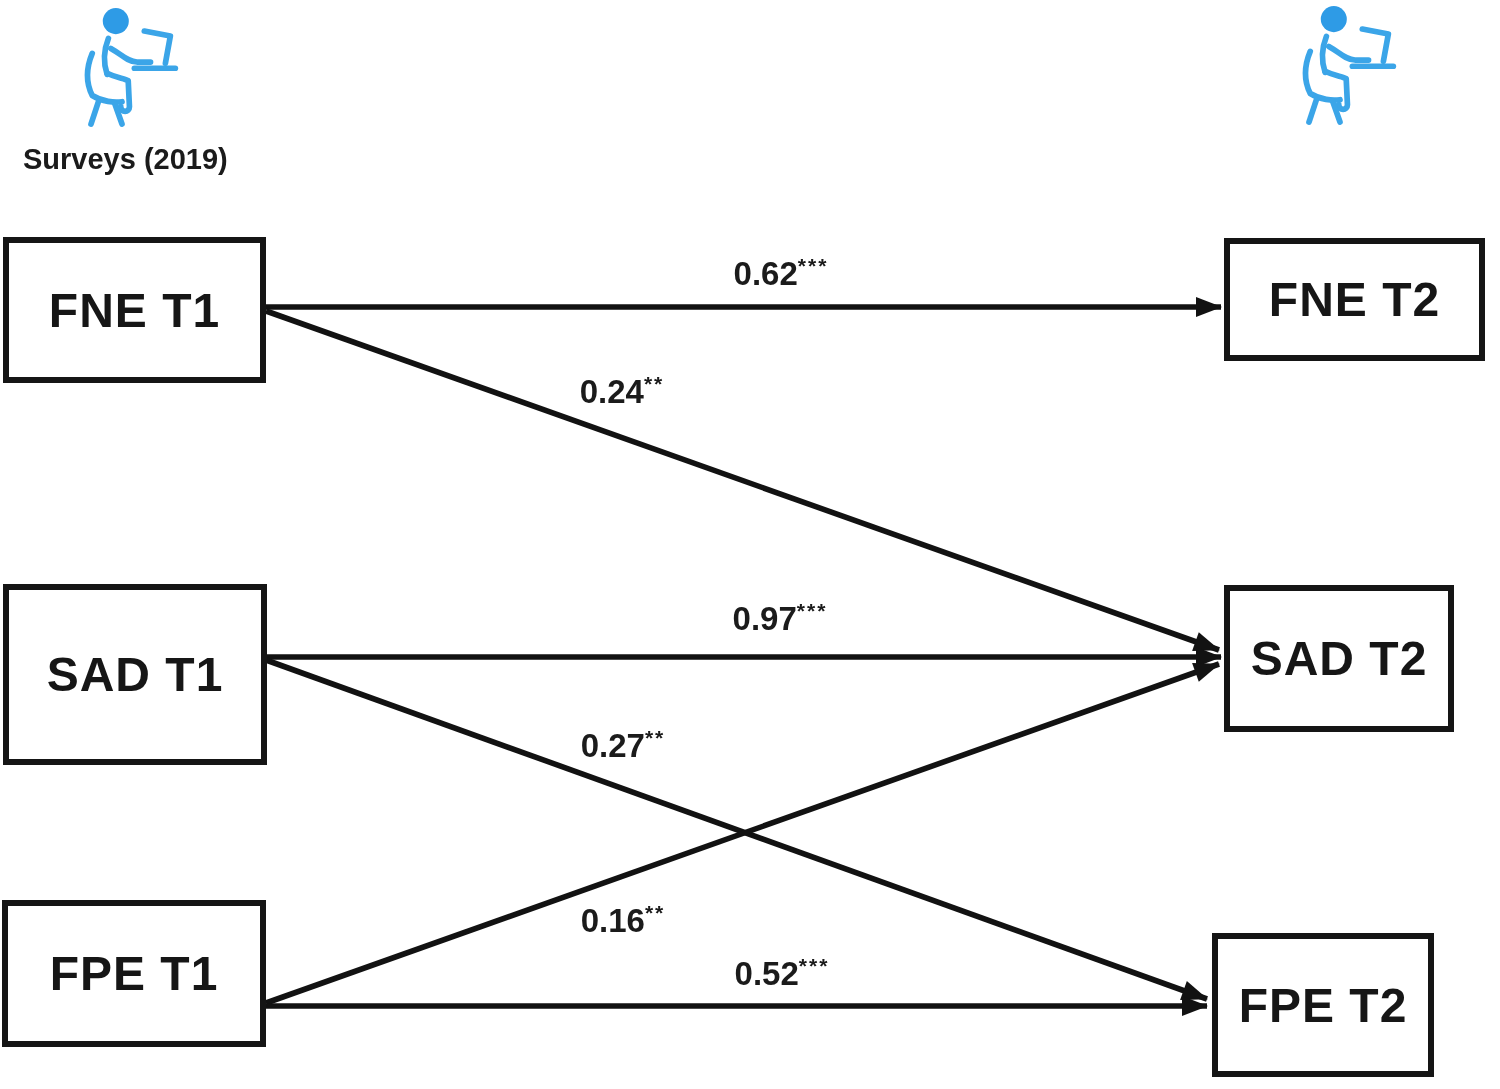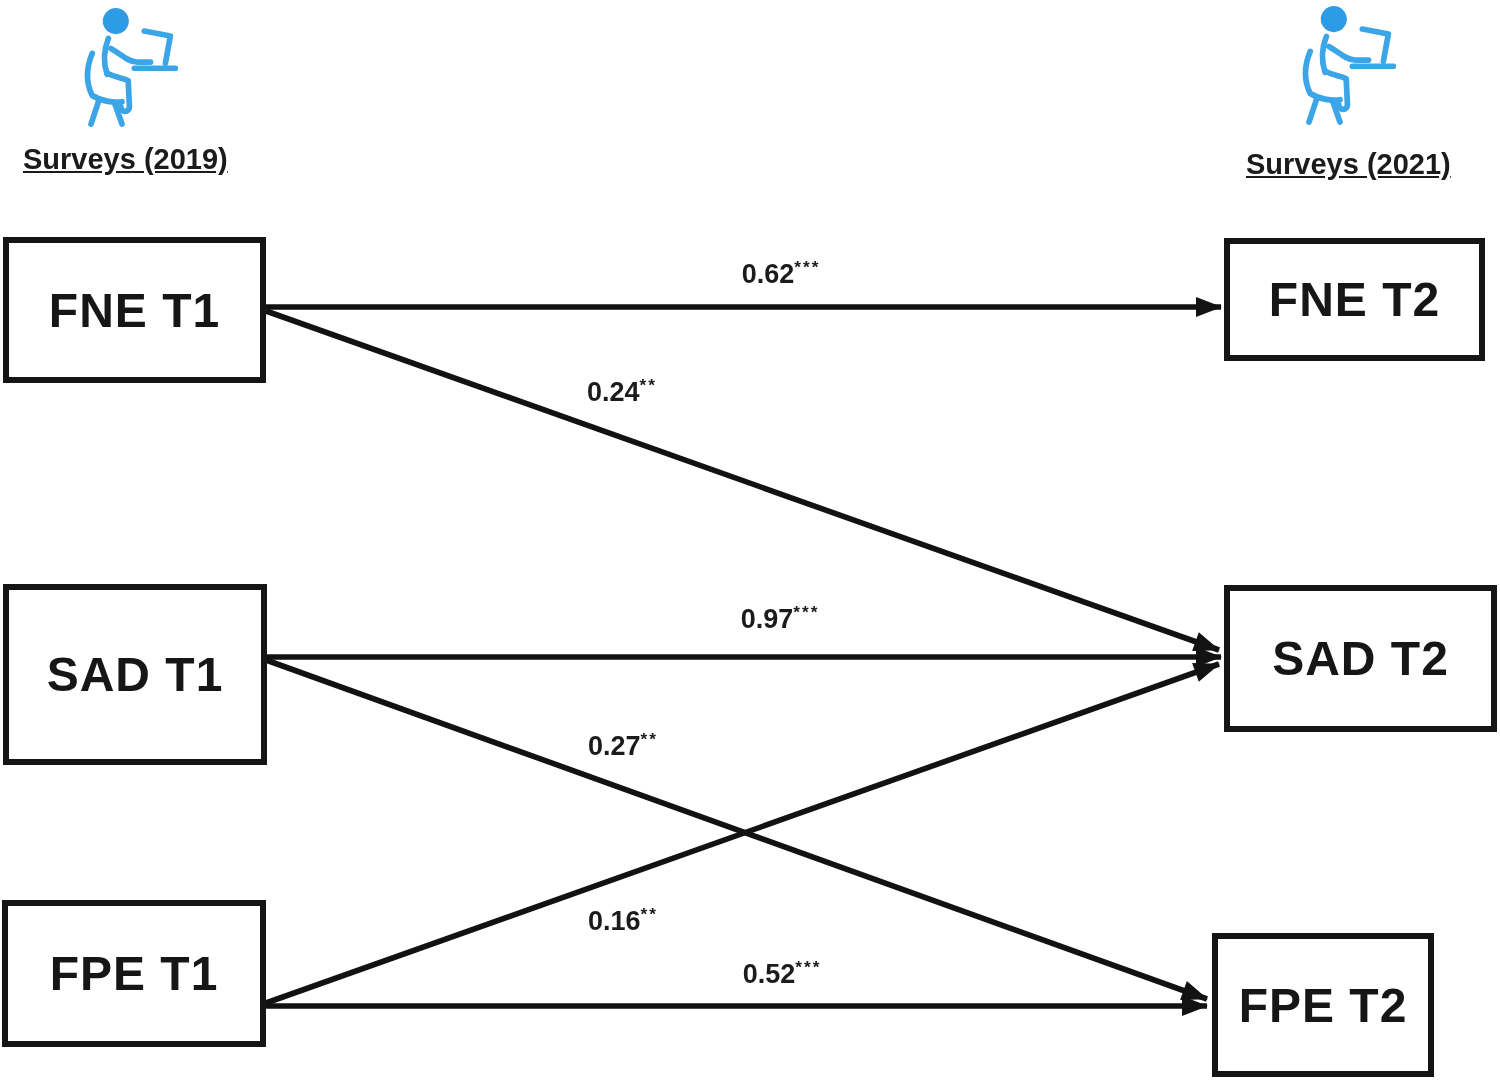--- a/index.html
+++ b/index.html
@@ -30,38 +30,37 @@
     align-items: center;
     justify-content: center;
     font-size: 48px;
     font-weight: 700;
     color: #161616;
     letter-spacing: 1px;
   }
   .edge-label {
     position: absolute;
     transform: translate(-50%, -50%);
-    font-size: 27px;
+    font-size: 33px;
     font-weight: 700;
     color: #1b1b1b;
     white-space: nowrap;
   }
   .edge-label sup {
     font-size: 64%;
     letter-spacing: 2px;
     vertical-align: super;
     line-height: 0;
   }
   .wave-label {
     position: absolute;
     font-size: 29px;
     font-weight: 700;
     color: #1b1b1b;
     white-space: nowrap;
-    text-decoration: underline;
   }
   .wave-icon {
     position: absolute;
     width: 124px;
     height: 130px;
   }
 </style>
 </head>
 <body>
 
@@ -100,35 +99,34 @@
   </svg>
 
   <svg class="wave-icon" style="left:60px; top:2px" viewBox="0 0 100 100">
     <use href="#person-laptop"></use>
   </svg>
   <div class="wave-label" style="left:23px; top:143px">Surveys (2019)</div>
 
   <svg class="wave-icon" style="left:1278px; top:0px" viewBox="0 0 100 100">
     <use href="#person-laptop"></use>
   </svg>
-  <div class="wave-label" style="left:1246px; top:148px">Surveys (2021)</div>
 
   <div class="node" style="left:3px;    top:237px; width:263px; height:146px">
     <span>FNE T1</span>
   </div>
   <div class="node" style="left:3px;    top:584px; width:264px; height:181px">
     <span>SAD T1</span>
   </div>
   <div class="node" style="left:2px;    top:900px; width:264px; height:147px">
     <span>FPE T1</span>
   </div>
   <div class="node" style="left:1224px; top:238px; width:261px; height:123px">
     <span>FNE T2</span>
   </div>
-  <div class="node" style="left:1224px; top:585px; width:273px; height:147px">
+  <div class="node" style="left:1224px; top:585px; width:230px; height:147px">
     <span>SAD T2</span>
   </div>
   <div class="node" style="left:1212px; top:933px; width:222px; height:144px">
     <span>FPE T2</span>
   </div>
 
   <div class="edge-label" style="left:781px; top:274px">
     <span>0.62</span><sup>***</sup>
   </div>
   <div class="edge-label" style="left:622px; top:392px">

